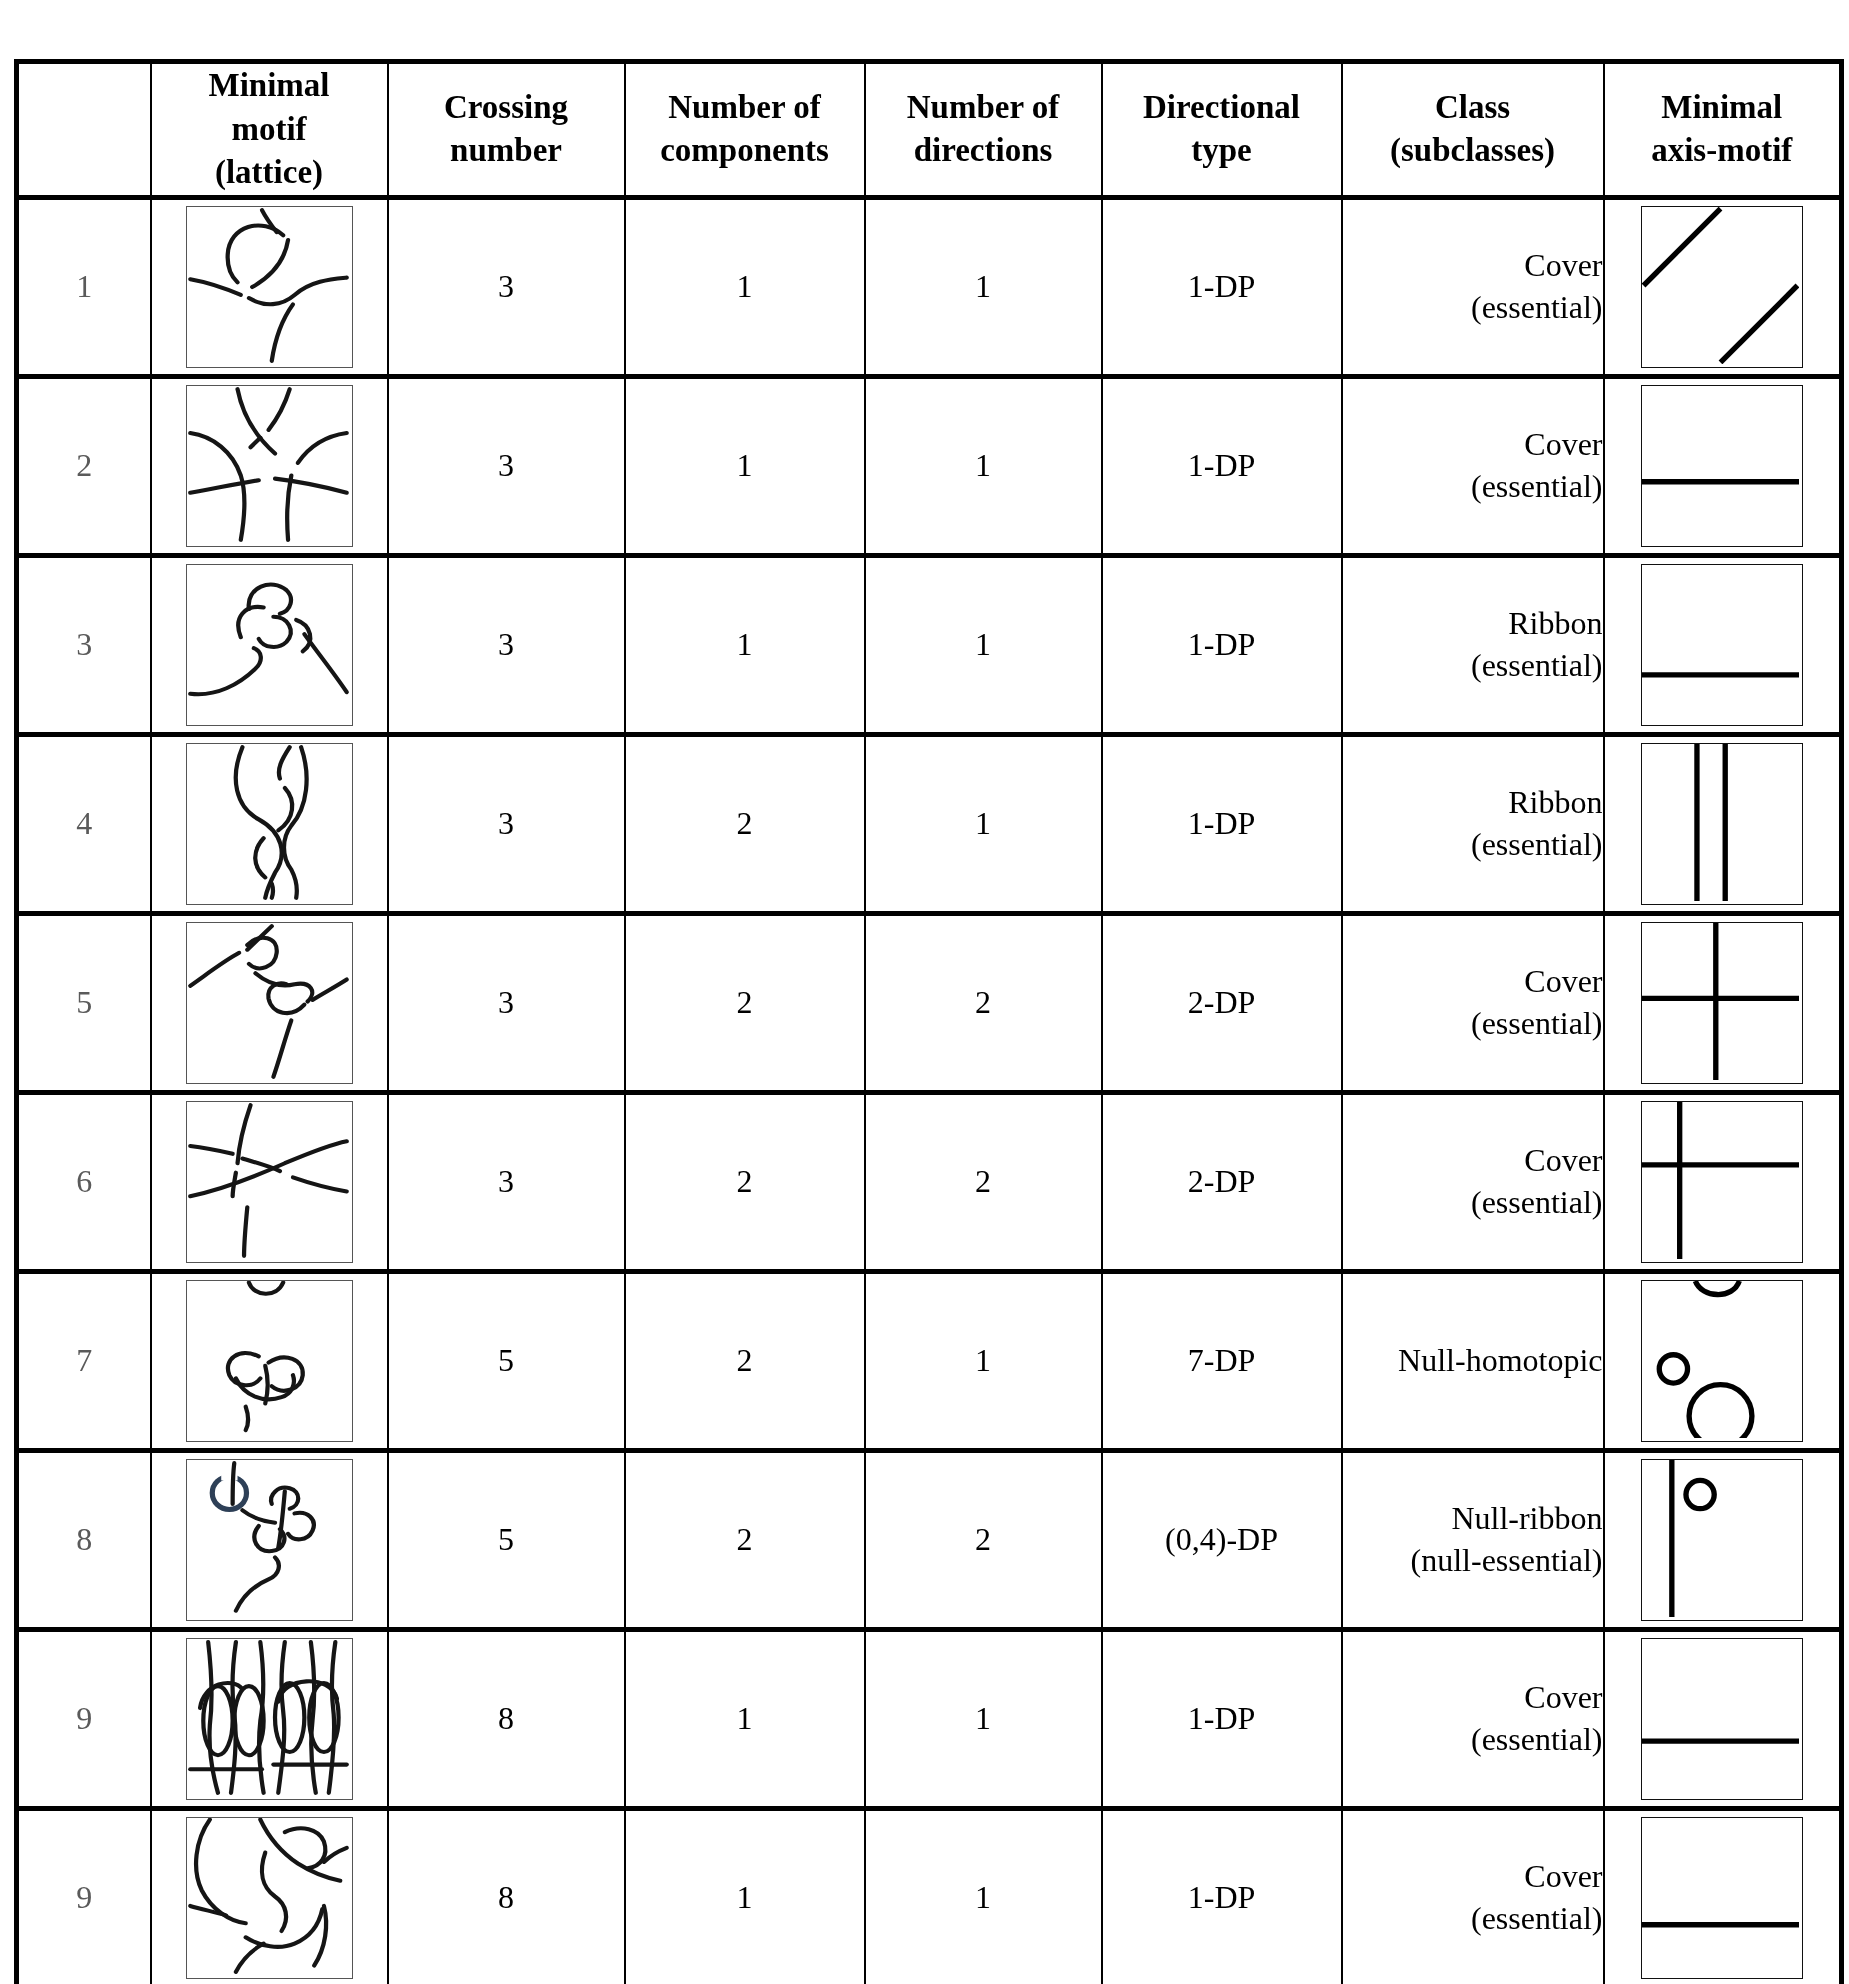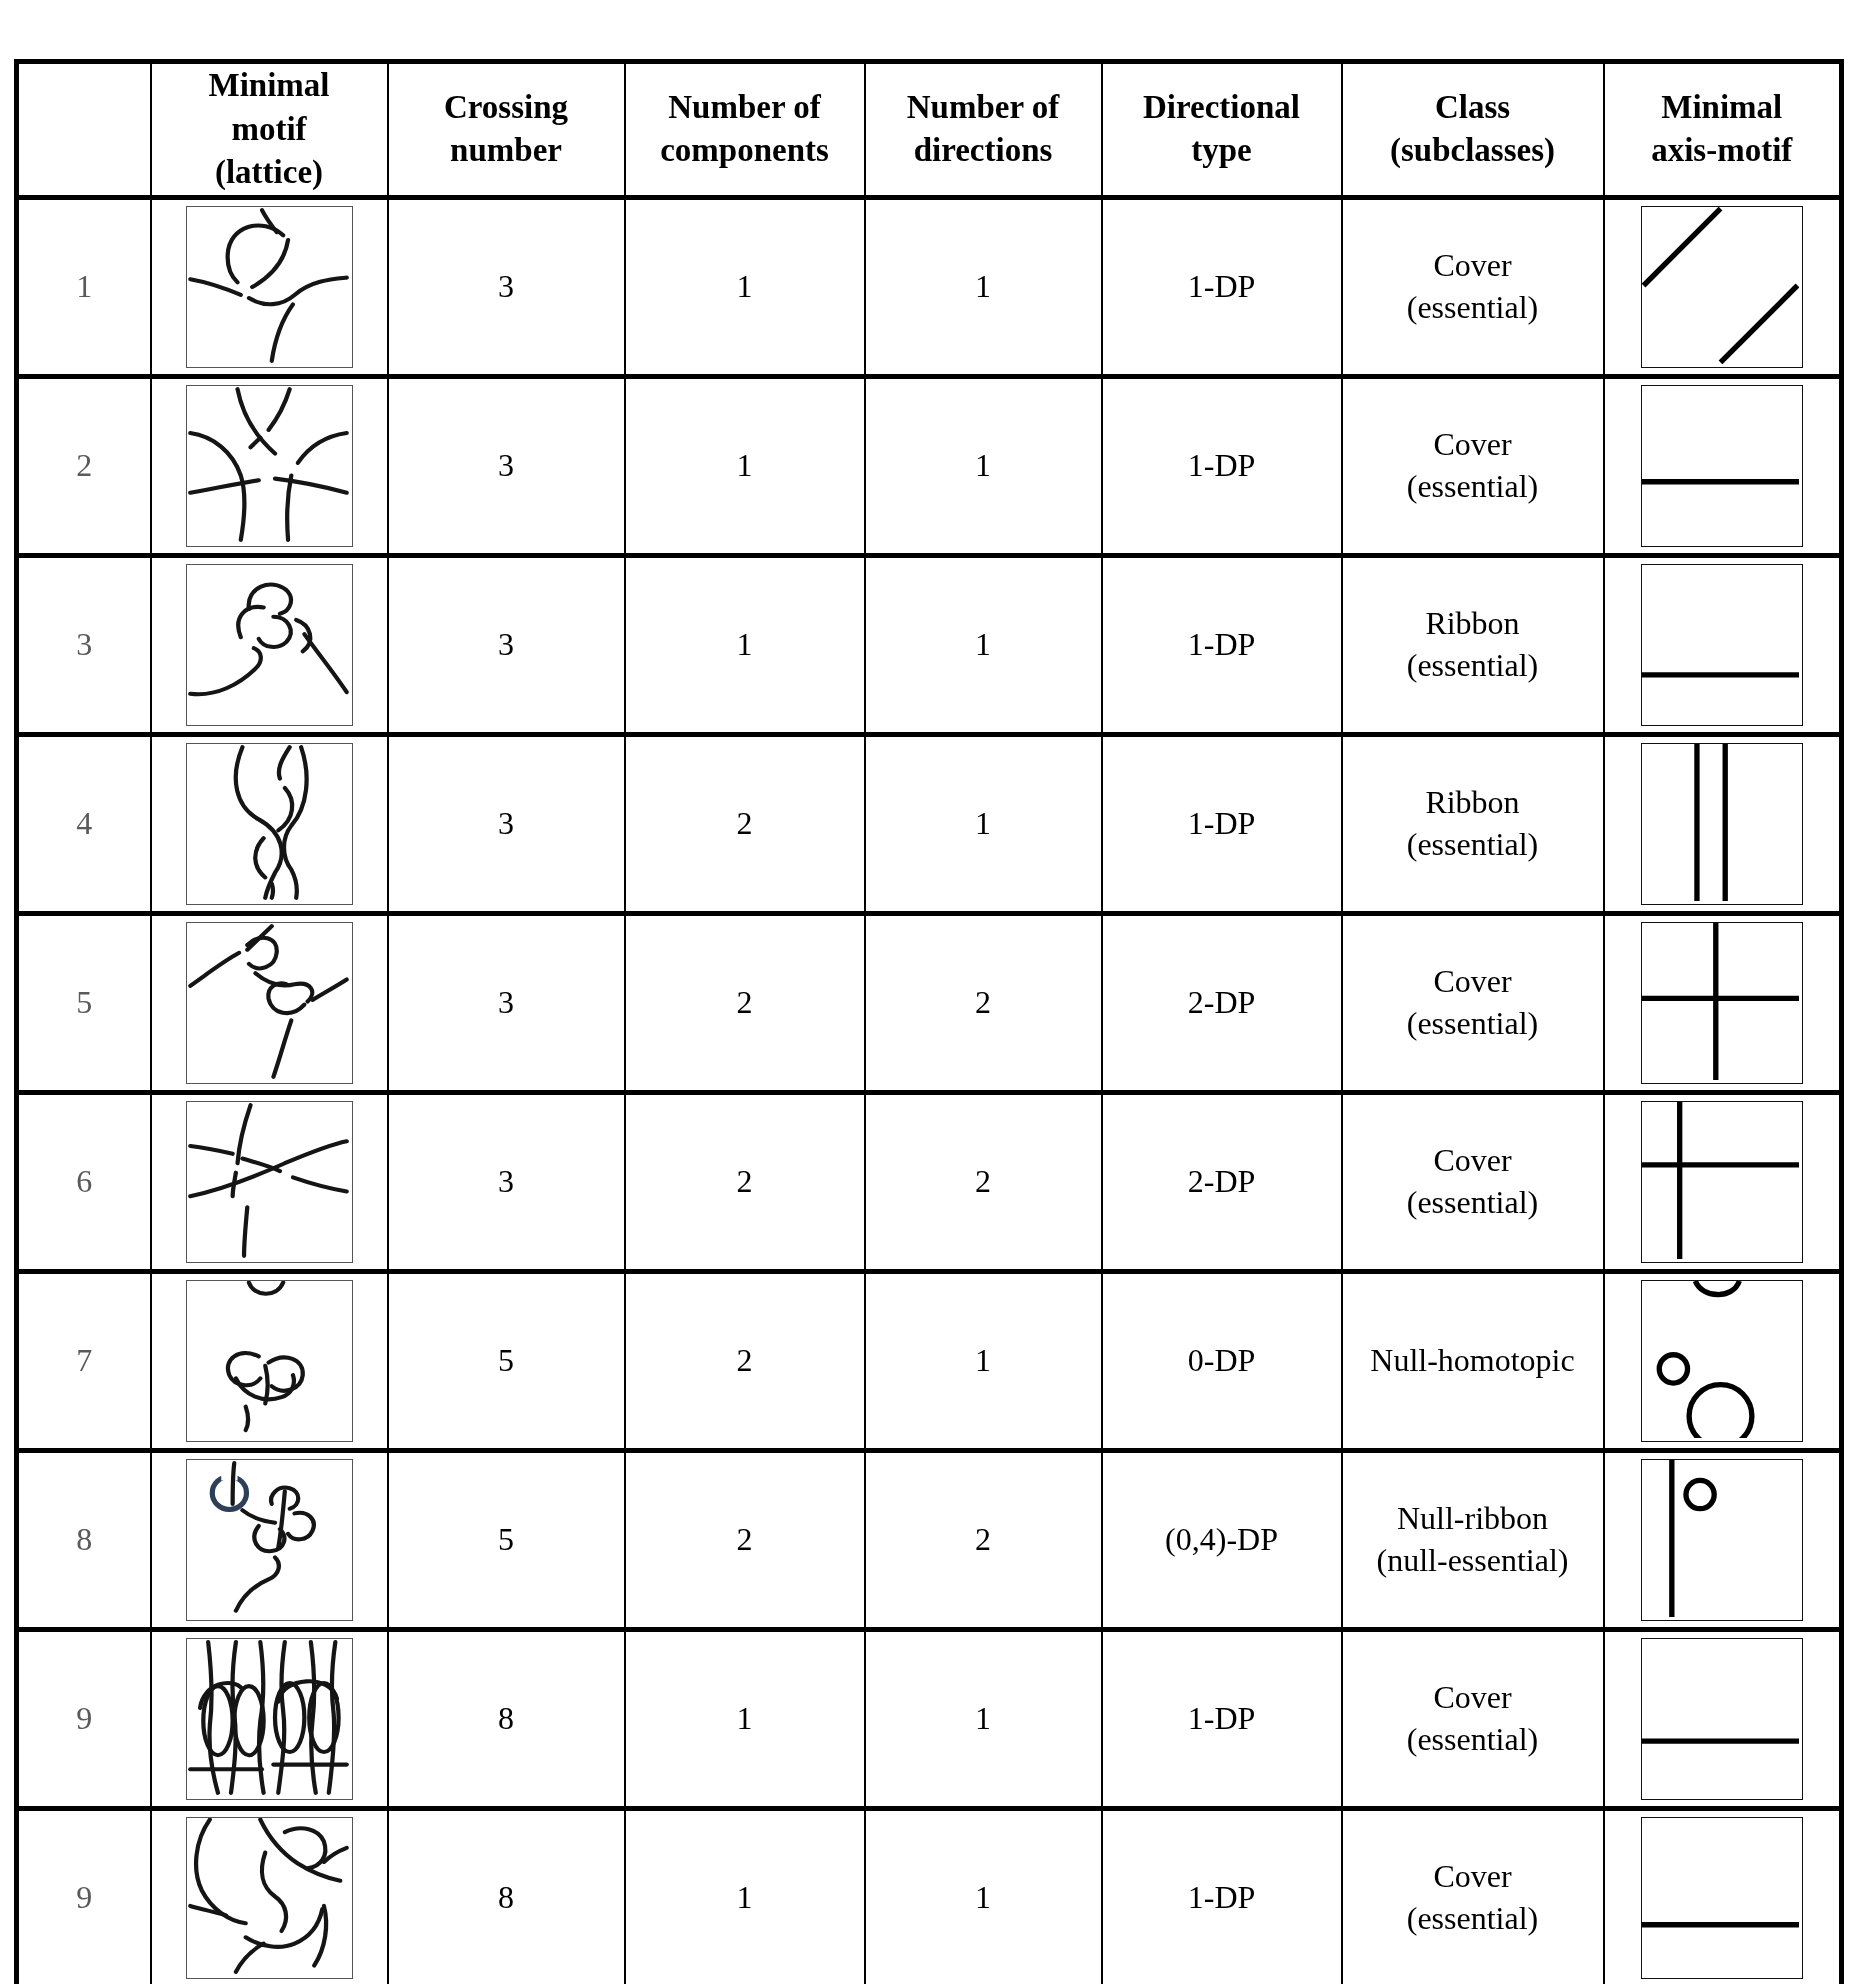--- a/index.html
+++ b/index.html
@@ -33,21 +33,21 @@
   thead th{
     font-weight:bold;
     font-size:33px;
     line-height:1.32;
     white-space:pre-line;
     height:110px;
   }
   tbody tr{height:179px;}
   tbody td{font-size:32px;}
   td.idx{color:#5a5a5a;}
-  .class-cell div{line-height:1.3;}
+  .class-cell div{line-height:1.3;text-align:right;}
   .box{
     display:inline-block;
     background:#fff;
     font-size:0;
     vertical-align:middle;
   }
   .motif-box{width:165px;height:160px;border:1.1px solid #555;}
   .axis-box{width:160px;height:160px;border:1.1px solid #111;}
   svg{overflow:hidden;display:block;}
 </style>
@@ -311,21 +311,21 @@
    <path d="M30,62 C35,73 47,78 58,74 C64,72 67,66 65,60"></path>
    <path d="M48,54 C50,62 50,70 48,78"></path>
    <path d="M36,80 C38,86 38,91 36,95"></path>
                 </g>
               </svg>
       </div>
     </td>
     <td><span>5</span></td>
     <td><span>2</span></td>
     <td><span>1</span></td>
-    <td><span>0-DP</span></td>
+    <td><span>7-DP</span></td>
     <td class="class-cell">
       <div>Null-homotopic</div>
       <div></div>
     </td>
     <td>
       <div class="box axis-box">
         <svg width="157" height="157" viewBox="0 0 100 100" preserveAspectRatio="none">
                 <g fill="none" stroke="#000" stroke-width="3.4" stroke-linecap="butt">
                   <path d="M34,0 C38,11 58,12 62,0"></path>
                   <circle cx="20" cy="56" r="9"></circle>

